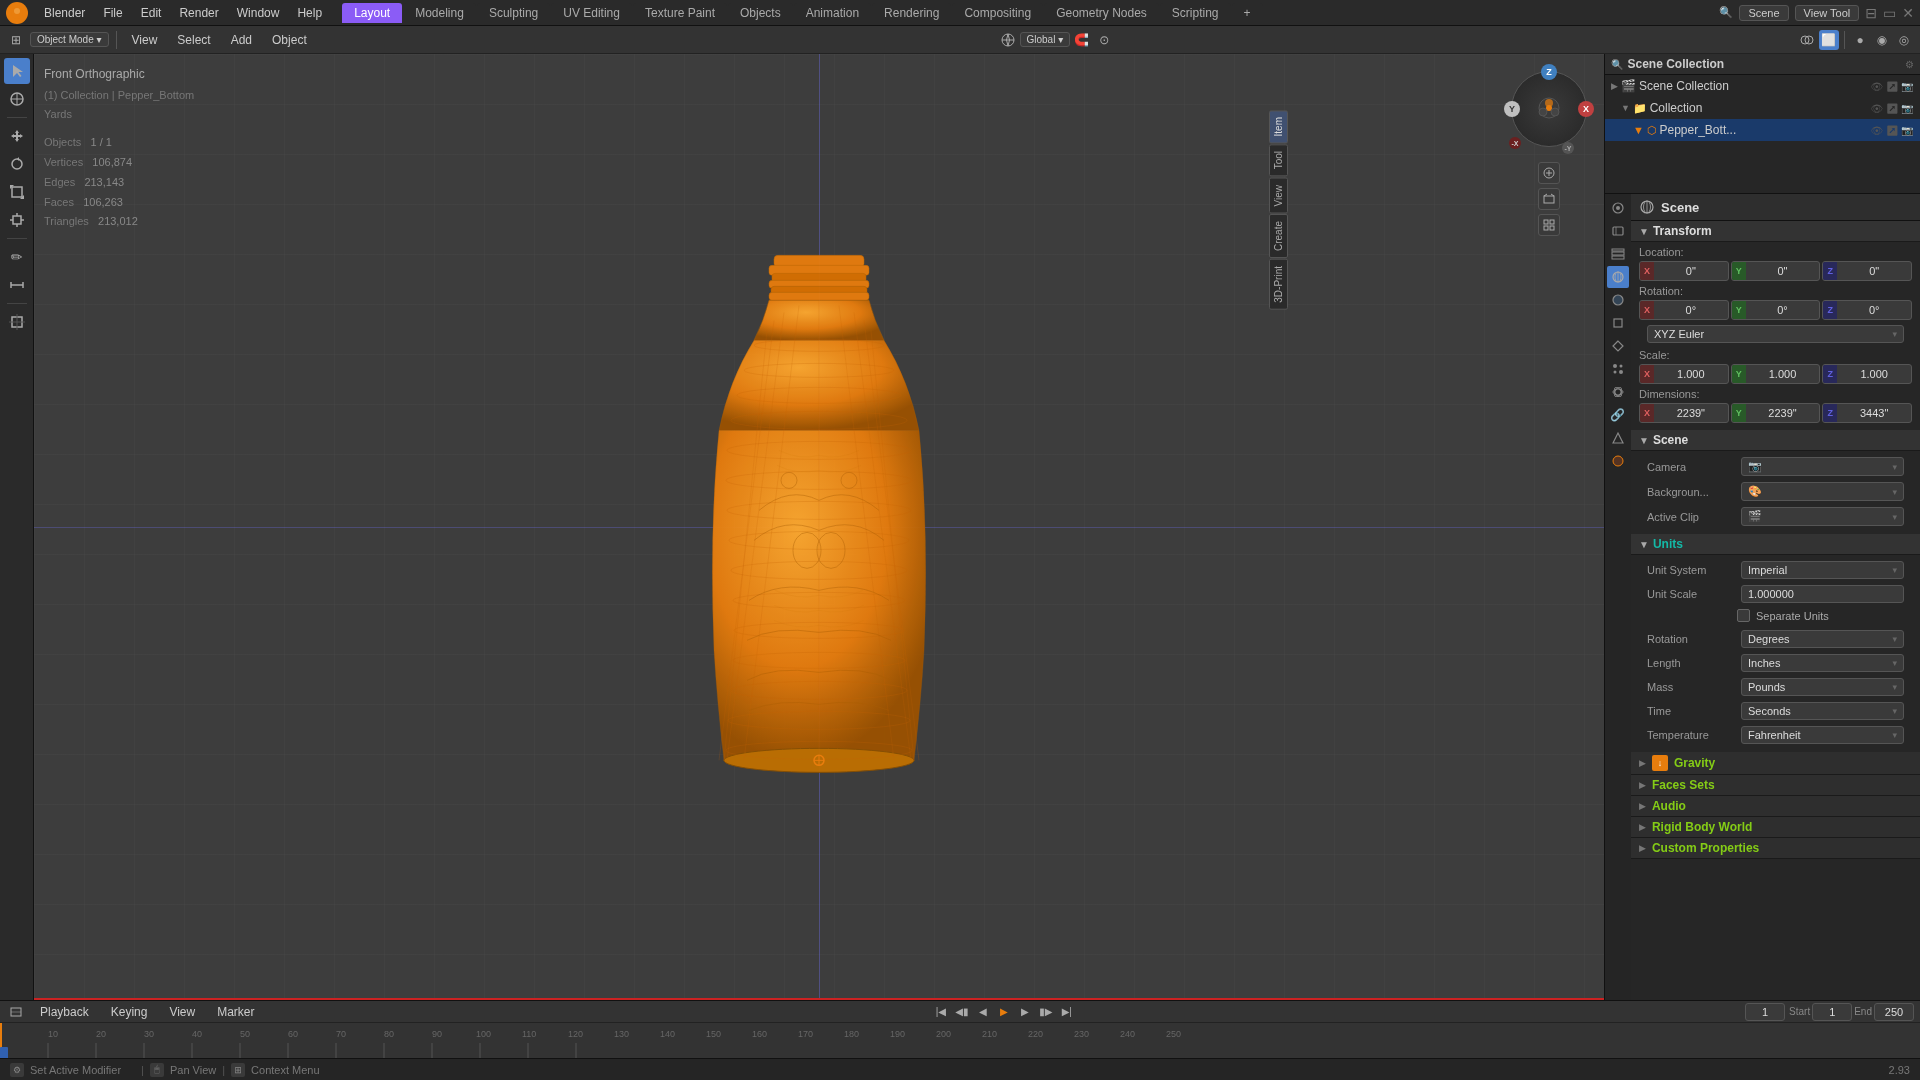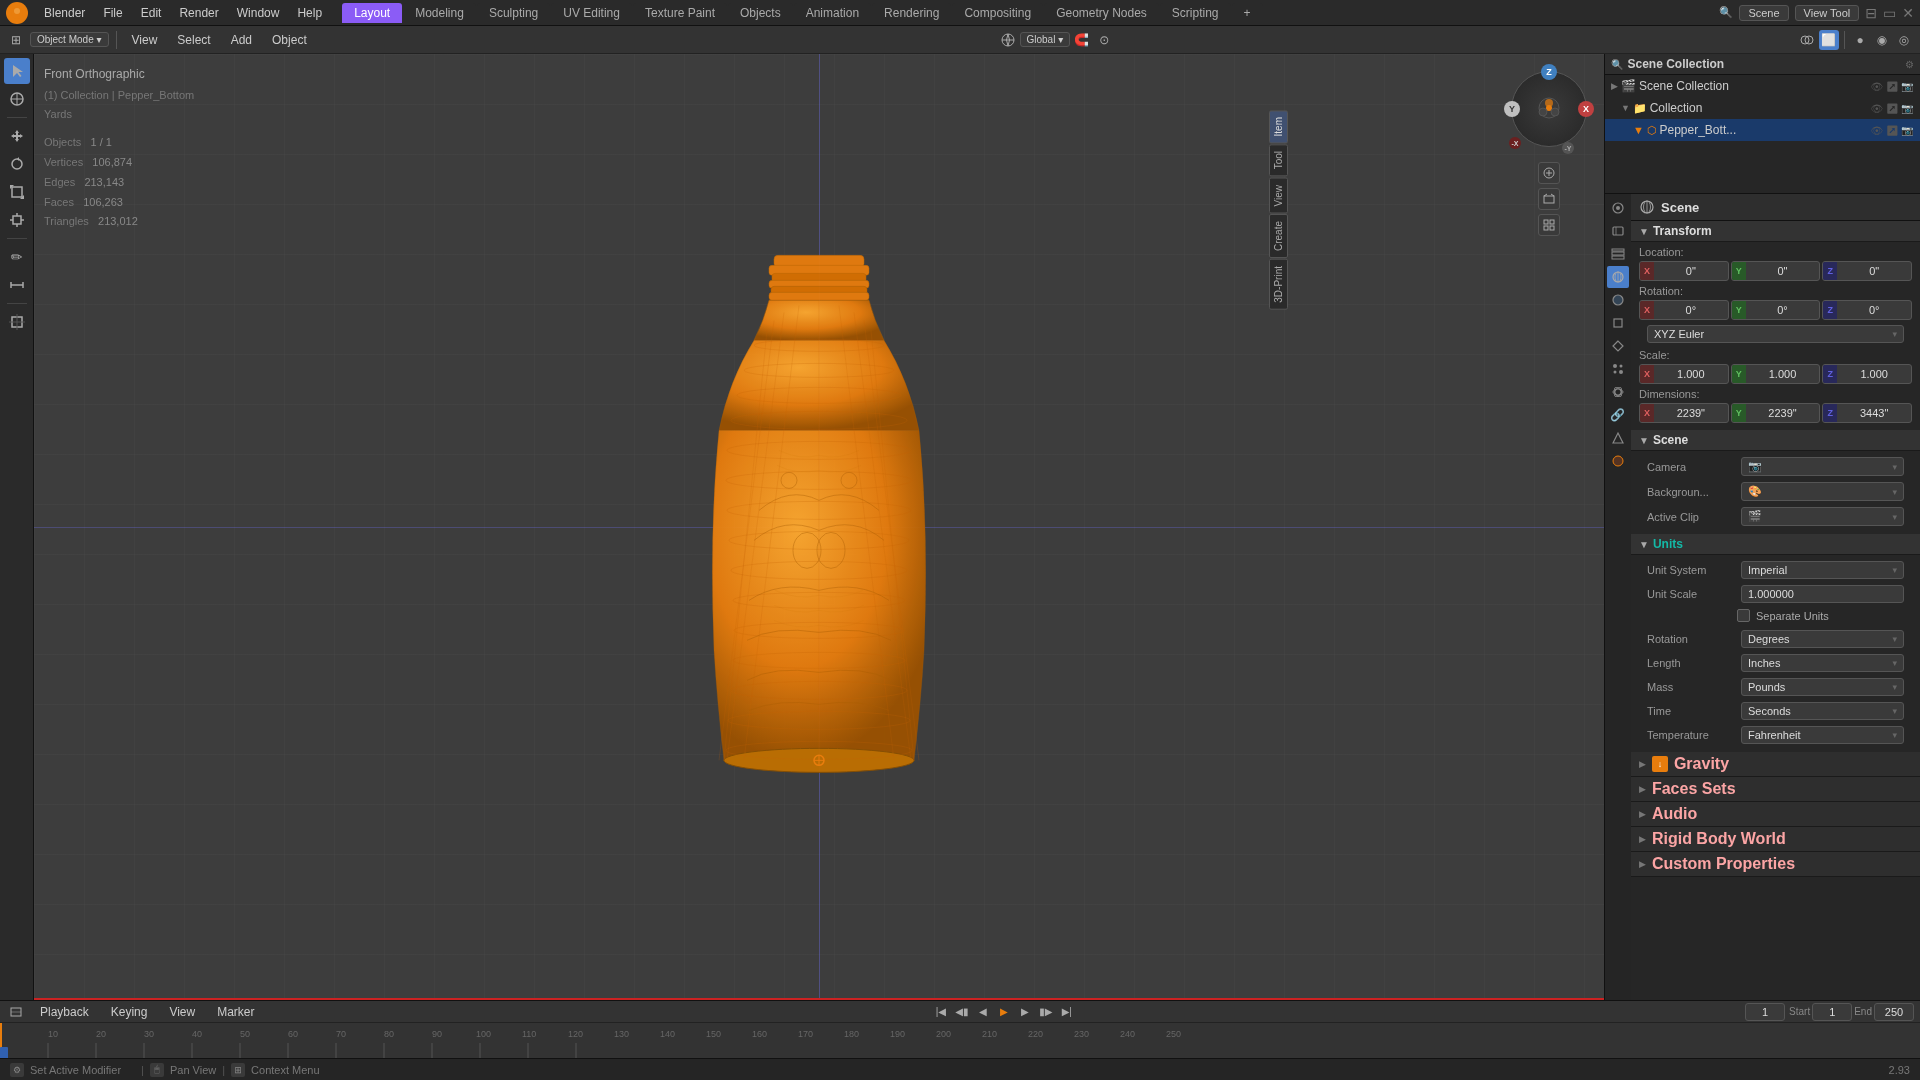--- a/index.html
+++ b/index.html
@@ -402,21 +402,21 @@
       cursor: pointer;
     }
     .toggle-arrow { color: #777; font-size: 9px; }
     .toggle-icon {
       width: 16px; height: 16px;
       background: #e87d0d;
       border-radius: 2px;
       display: flex; align-items: center; justify-content: center;
       font-size: 9px; color: white;
     }
-    .toggle-label { font-size: 16px; color: #fca5a5; font-weight: bold; }
+    .toggle-label { font-size: 12px; color: #84cc16; font-weight: bold; }
 
     
     .side-tabs {
       position: absolute;
       right: 316px;
       top: 56px;
       display: flex;
       flex-direction: column;
       gap: 1px;
     }

